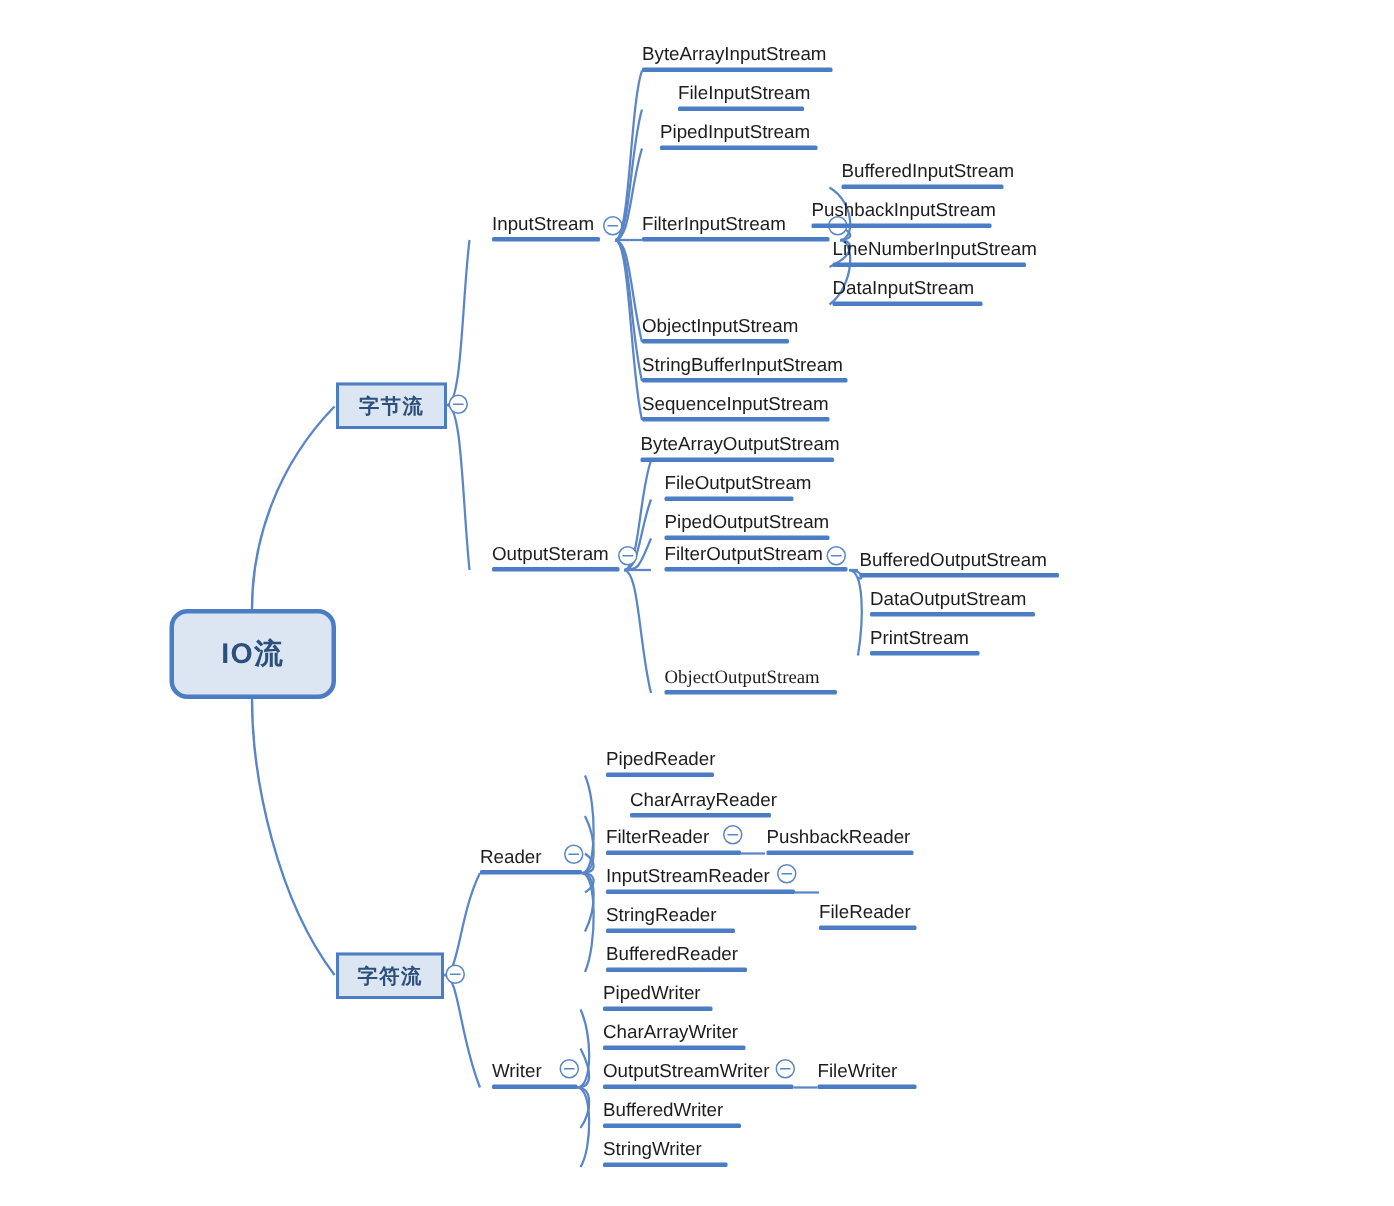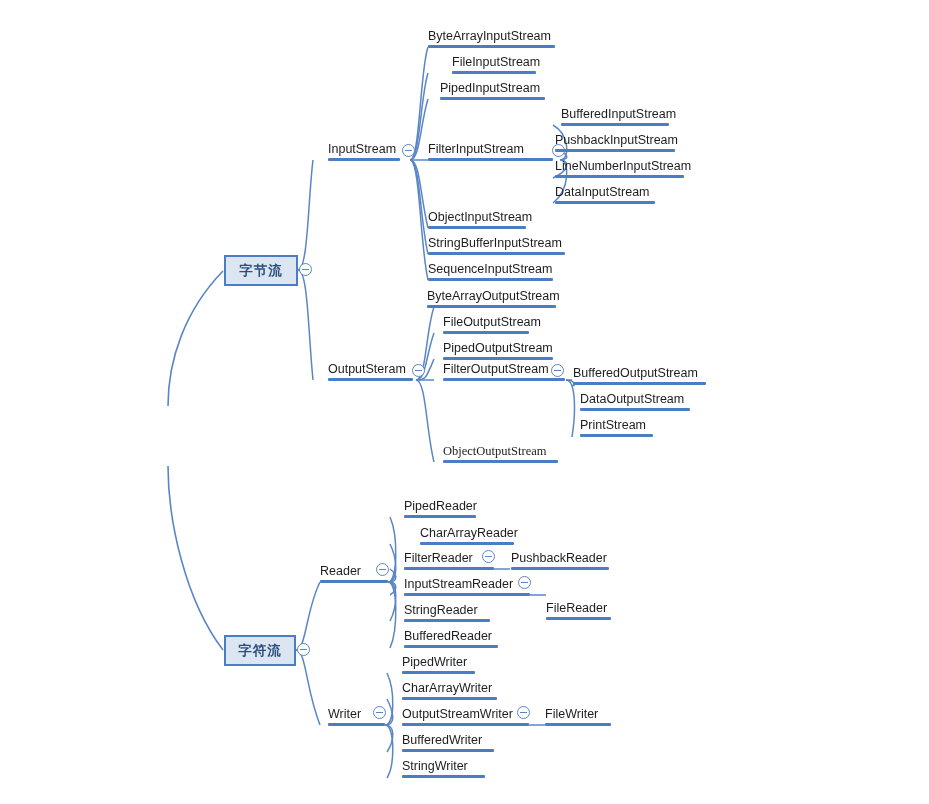--- a/index.html
+++ b/index.html
@@ -135,20 +135,23 @@
       <path d="M385 725 C 395 725, 395 690, 387 673"></path>
       <path d="M385 725 C 395 725, 395 715, 387 699"></path>
       <path d="M385 725 L 387 725"></path>
       <path d="M385 725 C 395 725, 395 740, 387 752"></path>
       <path d="M385 725 C 395 725, 395 765, 387 778"></path>
 
       <path d="M529 725 L 545 725"></path>
     </g>
   </svg>
 
+  <div class="root-node" style="left:113px;top:406px;width:111px;height:60px;">
+    <span>IO流</span>
+  </div>
 
   <div class="pill-node" style="left:224px;top:255px;width:74px;height:31px;">
     <span>字节流</span>
   </div>
   <div class="toggle" style="left:299px;top:263px;"></div>
 
   <div class="pill-node" style="left:224px;top:635px;width:72px;height:31px;">
     <span>字符流</span>
   </div>
   <div class="toggle" style="left:297px;top:643px;"></div>
@@ -193,21 +196,21 @@
   <div class="uline-node" style="left:428px;top:261px;width:125px;height:20px;">
     <span class="lbl">SequenceInputStream</span>
     <span class="bar" style="width:125px;"></span>
   </div>
 
   <div class="uline-node" style="left:561px;top:106px;width:108px;height:20px;">
     <span class="lbl">BufferedInputStream</span>
     <span class="bar" style="width:108px;"></span>
   </div>
 
-  <div class="uline-node" style="left:555px;top:132px;width:120px;height:20px;">
+  <div class="uline-node" style="left:541px;top:132px;width:120px;height:20px;">
     <span class="lbl">PushbackInputStream</span>
     <span class="bar" style="width:120px;"></span>
   </div>
 
   <div class="uline-node" style="left:555px;top:158px;width:129px;height:20px;">
     <span class="lbl">LineNumberInputStream</span>
     <span class="bar" style="width:129px;"></span>
   </div>
 
   <div class="uline-node" style="left:555px;top:184px;width:100px;height:20px;">

